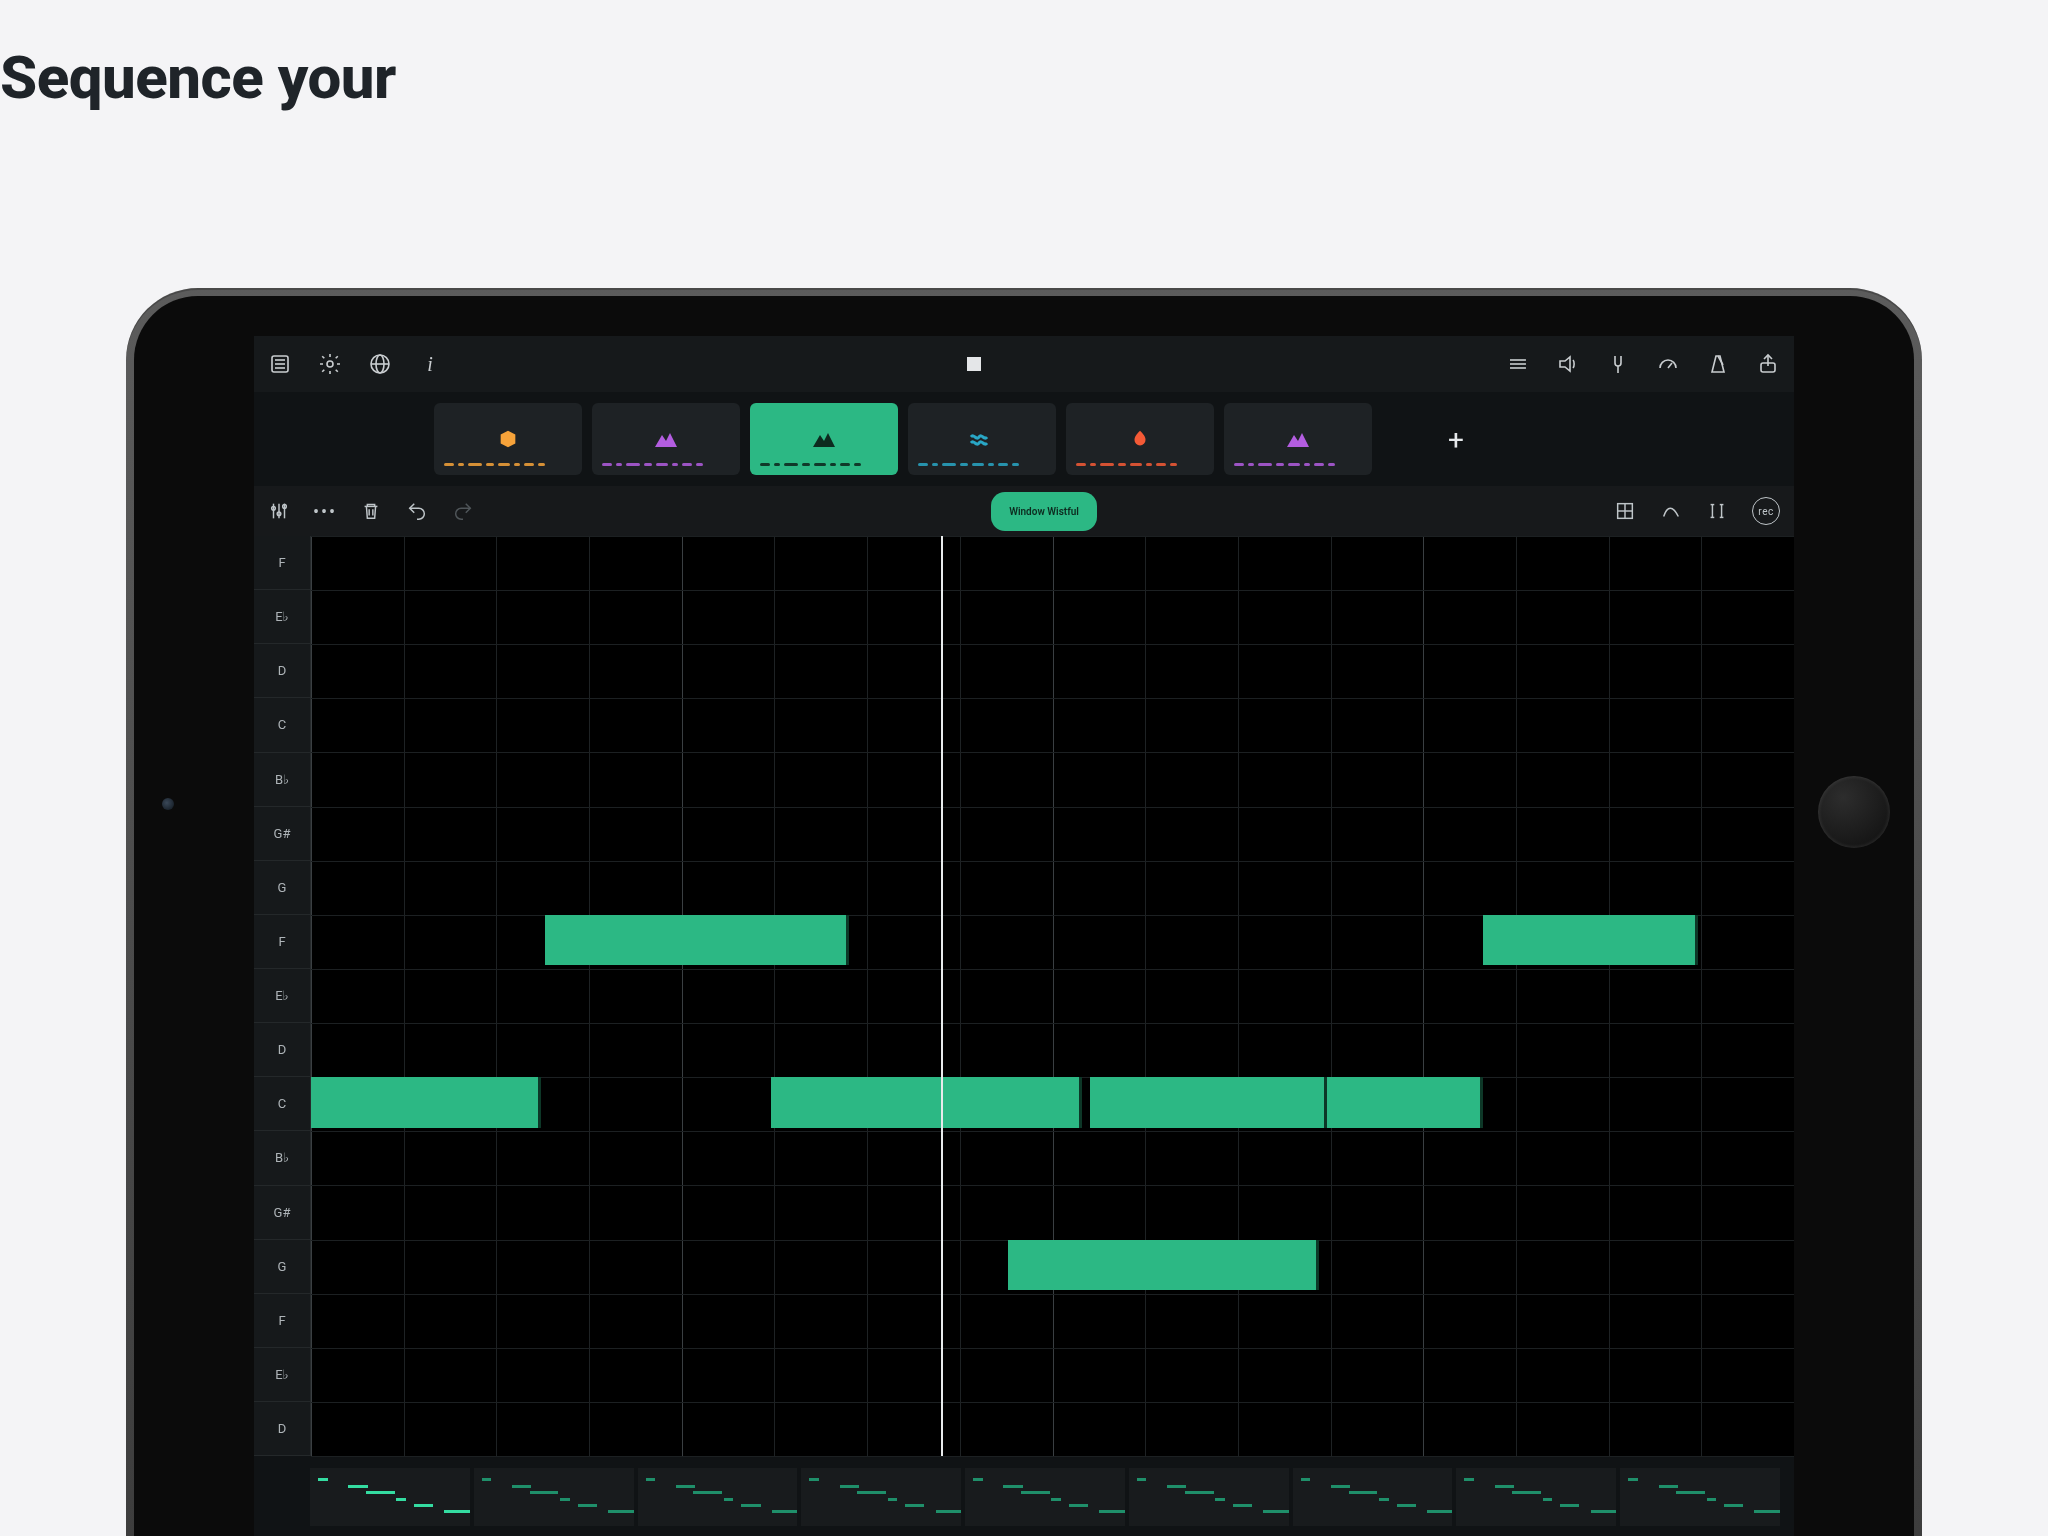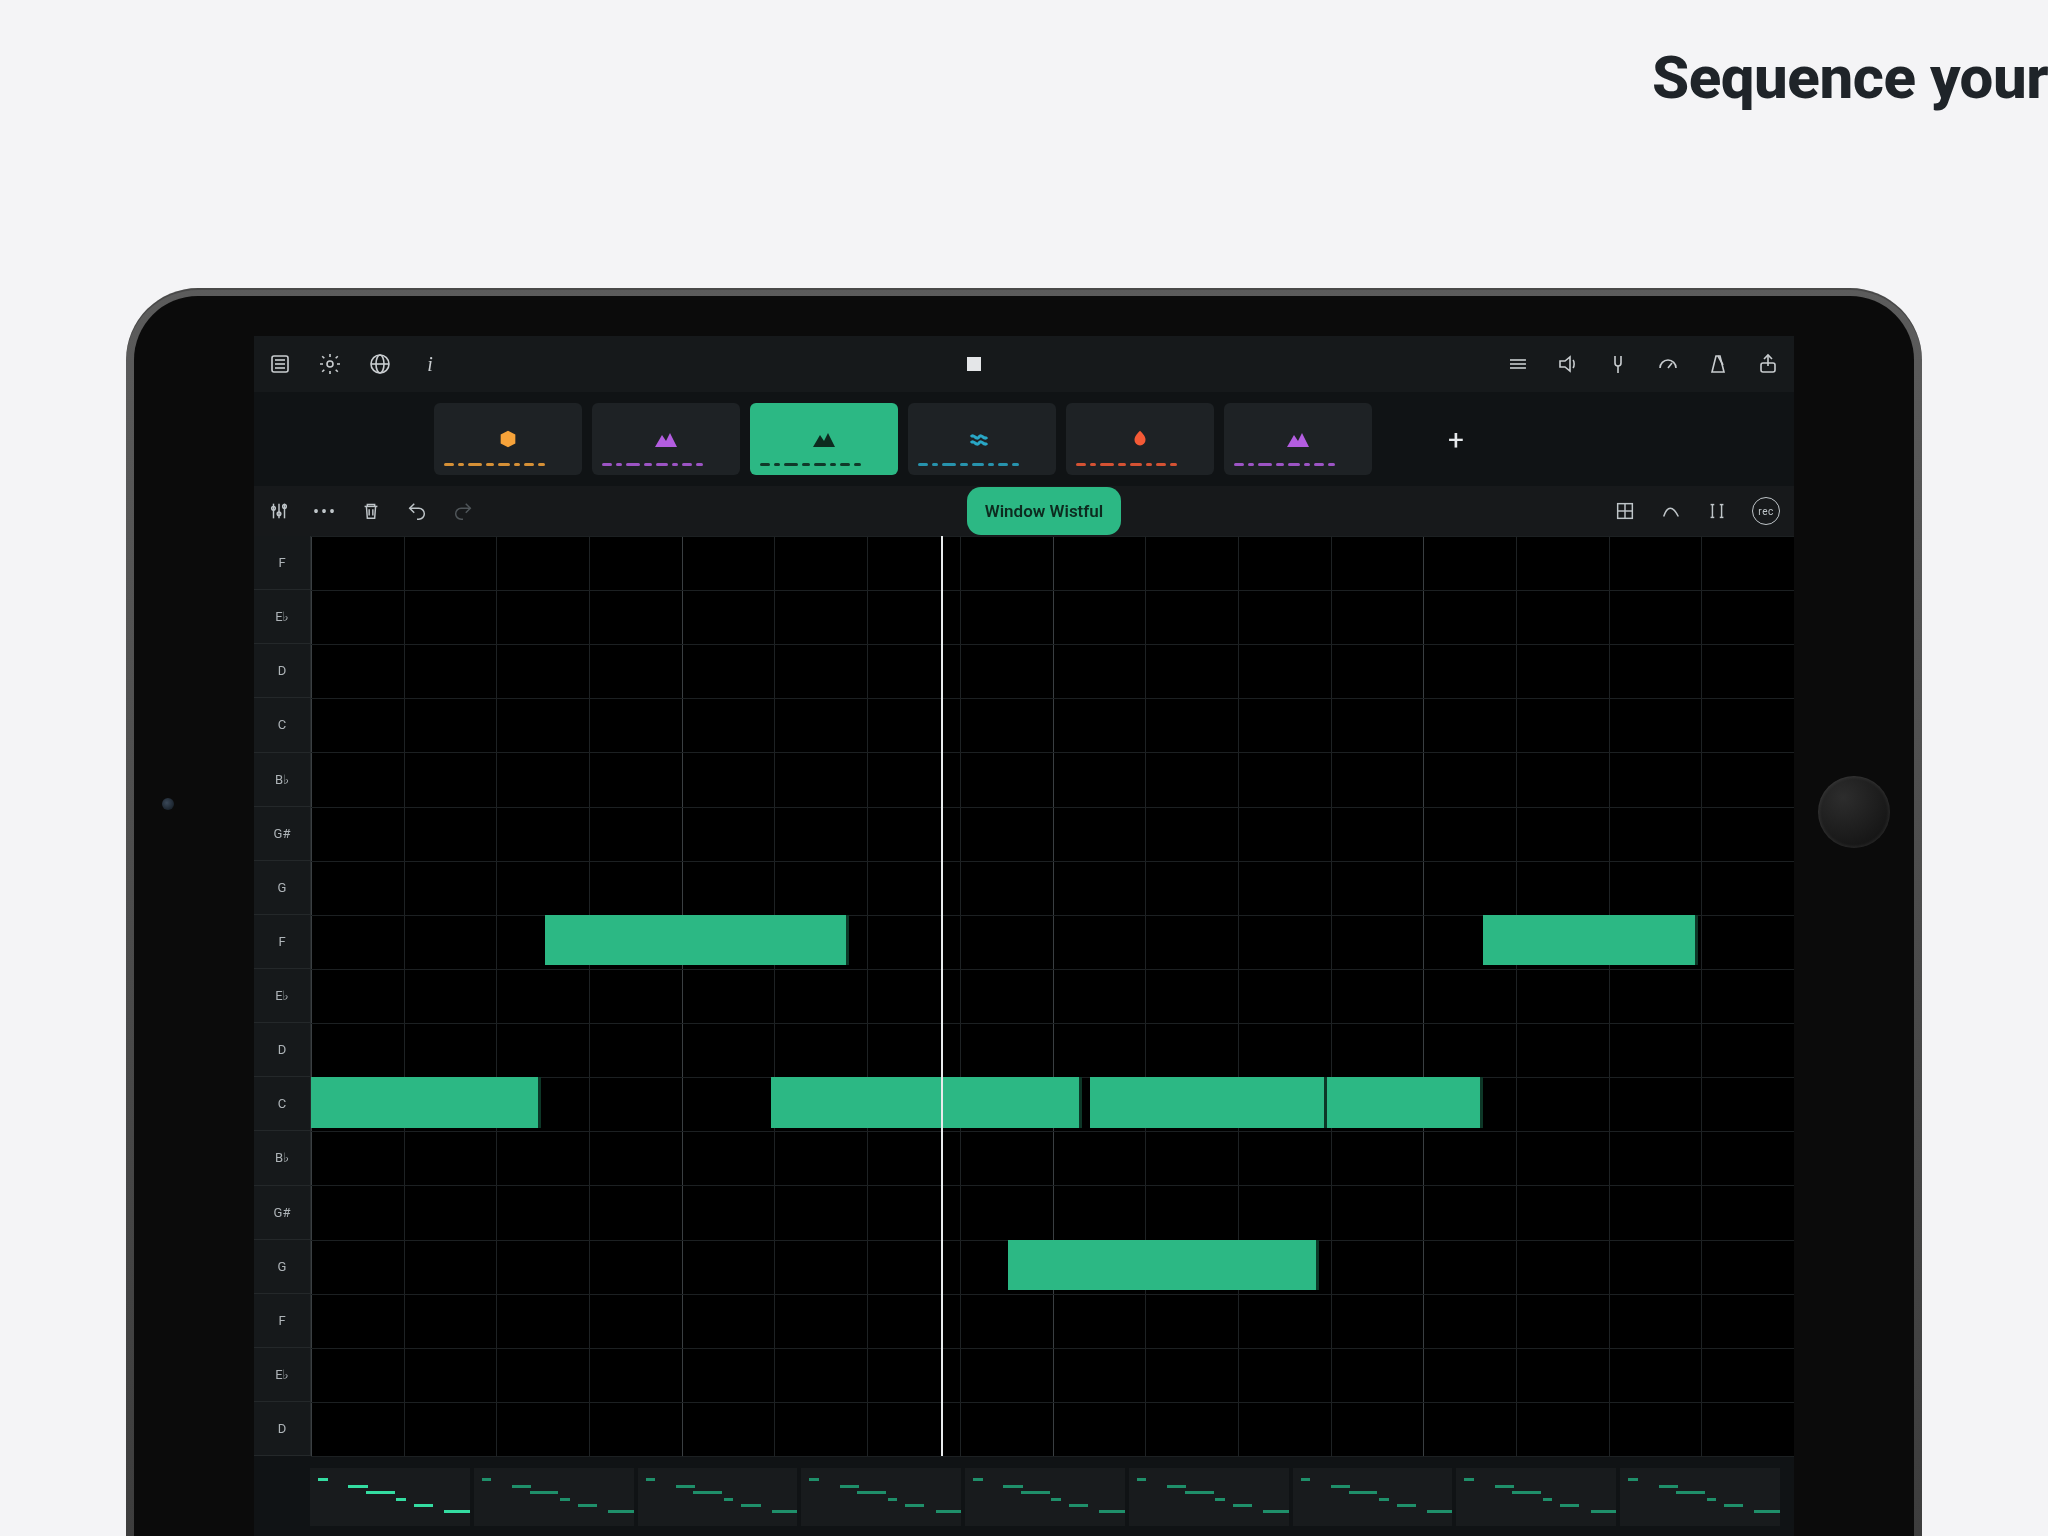--- a/index.html
+++ b/index.html
@@ -7,21 +7,21 @@
     padding: 0;
     width: 2048px;
     height: 1536px;
     background: #f4f4f6;
     font-family: -apple-system, BlinkMacSystemFont, "Segoe UI", Roboto, Helvetica, Arial, sans-serif;
     overflow: hidden;
     color: #222;
   }
 
   .hero {
-    text-align: right;
+    text-align: left;
     padding-top: 40px;
     padding-bottom: 20px;
   }
   .hero h1 {
     margin: 0;
     font-weight: 800;
     font-size: 60px;
     line-height: 1.25;
     color: #1f2429;
     letter-spacing: -0.5px;
@@ -139,21 +139,21 @@
     background: #17191b;
     display: flex;
     align-items: center;
     padding: 0 14px;
     gap: 24px;
   }
   .editbar .spacer { flex: 1; }
   .pill {
     background: #2cb884;
     color: #0d2b1f;
-    font-size: 17px;
+    font-size: 10px;
     font-weight: 600;
     padding: 14px 18px;
     border-radius: 14px;
   }
   .eicon { width: 22px; height: 22px; color: #bfc5c9; display: flex; align-items: center; justify-content: center; }
   .eicon.dim { color: #4f5559; }
   .eicon svg { stroke: currentColor; fill: none; stroke-width: 1.6; }
   .rec-badge {
     width: 26px; height: 26px;
     border-radius: 50%;

